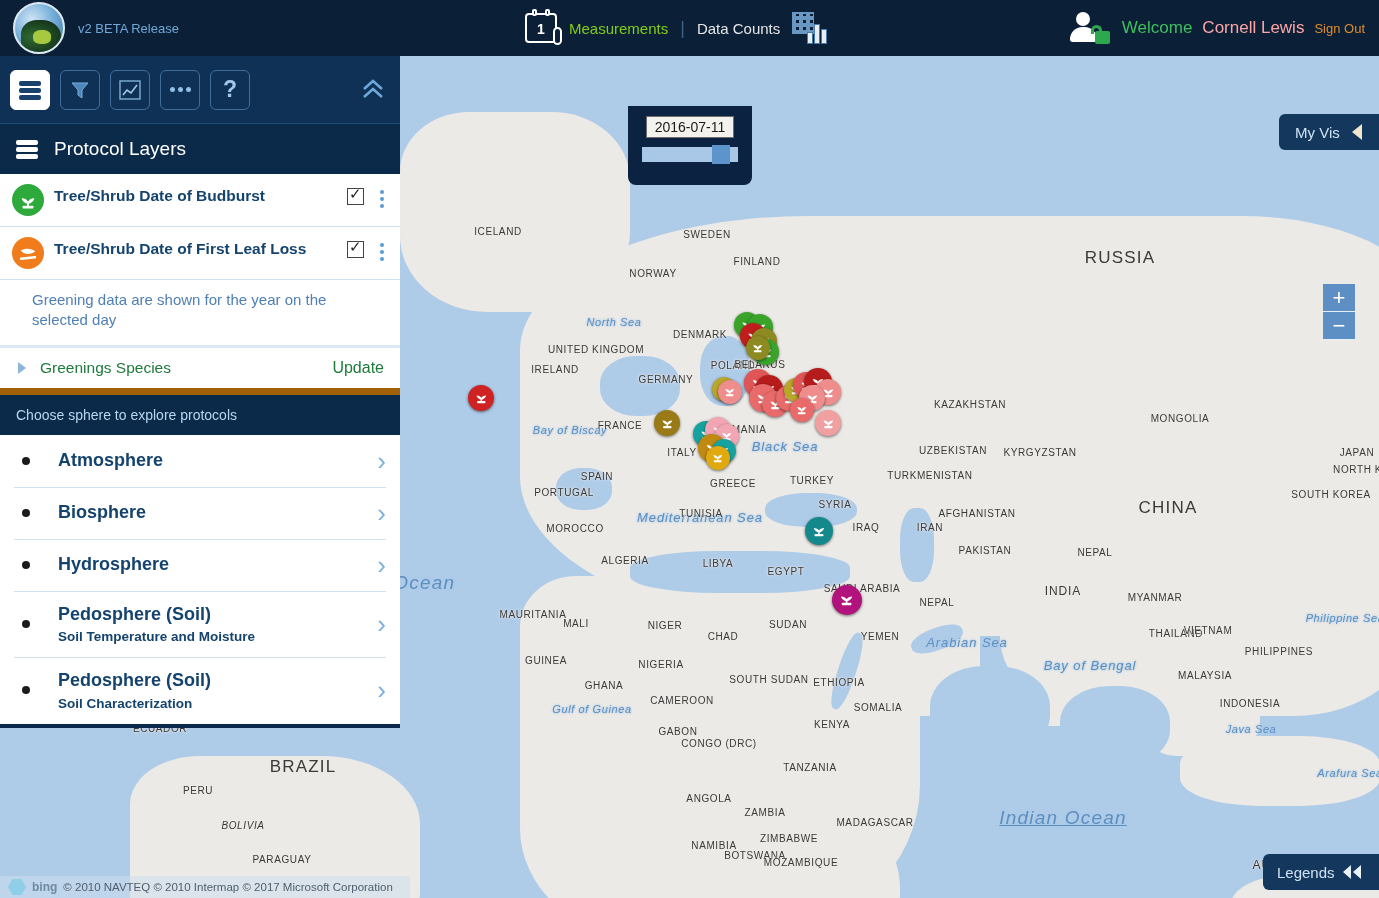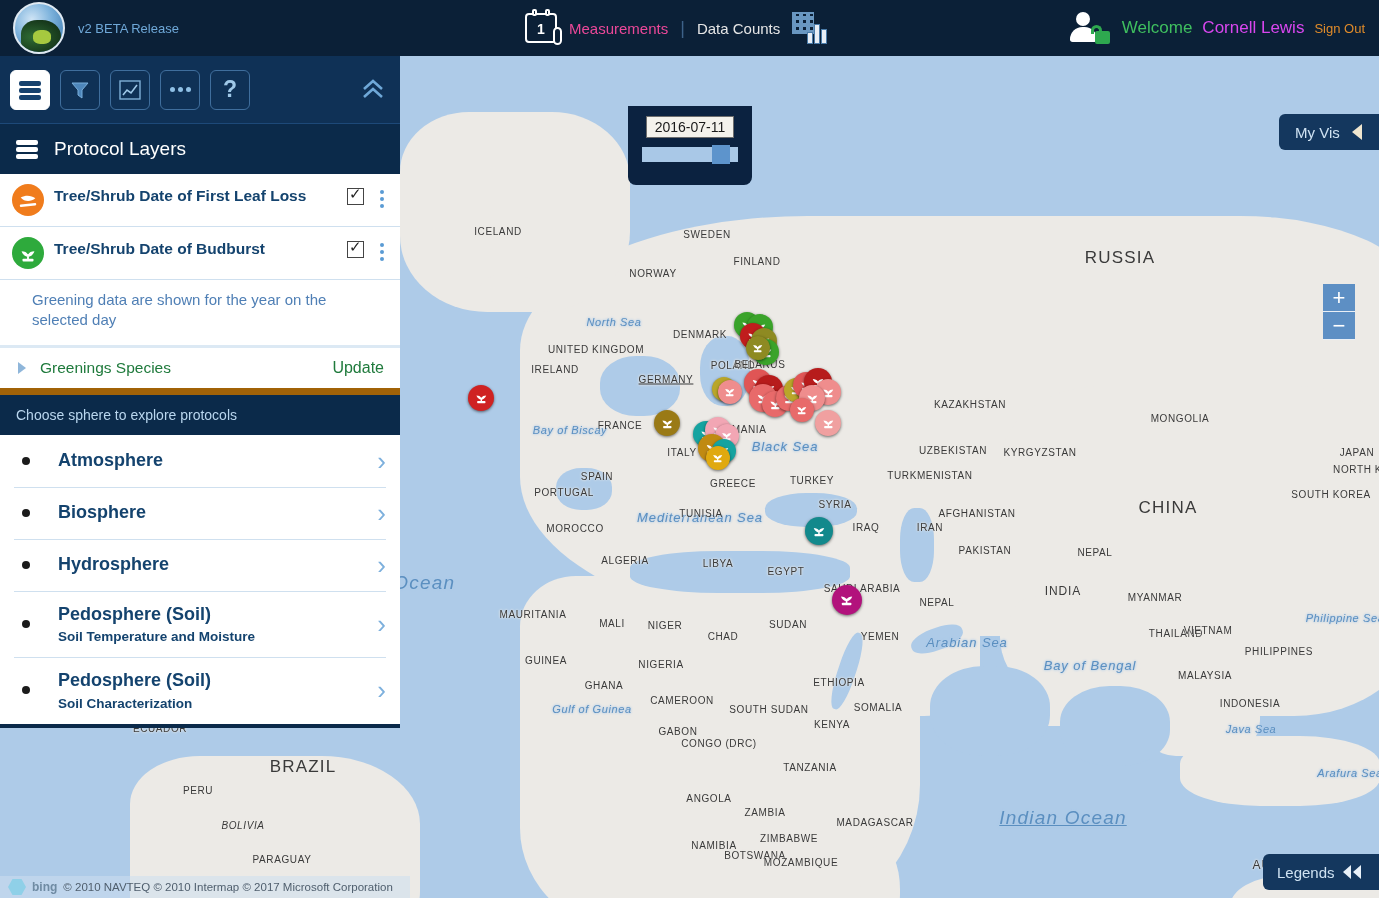--- a/index.html
+++ b/index.html
@@ -55,21 +55,21 @@
     background:#a6c93f; border-radius:40%;
   }
   #title-block { line-height: 1.05; }
   #title-line1 { font-size: 24px; font-weight: bold; }
   .t-globe { color: #ffffff; }
   .t-vis { color: #3fbf5f; }
   #title-line2 { color: #6fa8d8; font-size: 13px; margin-top: 2px; }
 
   #header-center { position:absolute; left: 525px; top: 0; height:56px; display:flex; align-items:center; gap:12px; }
   .hdr-tab { font-size: 15px; cursor: pointer; }
-  .hdr-tab.active { color: #ec4899; }
+  .hdr-tab.active { color: #84cc16; }
   .hdr-tab.inactive { color: #e5e5e5; }
   .hdr-div { color: #3d6289; font-size: 18px; }
   .icon-cal {
     width: 32px; height: 30px; border: 2px solid #ffffff; border-radius: 4px;
     position: relative; background: #0b2037;
   }
   .icon-cal .nub { position:absolute; top:-6px; width:5px; height:7px; background:#0b2037; border:2px solid #fff; border-radius:2px; }
   .icon-cal .nub.l { left:5px; } .icon-cal .nub.r { right:5px; }
   .icon-cal .num { position:absolute; left:0; right:0; top:6px; text-align:center; color:#fff; font-size:14px; font-weight:bold; }
   .icon-cal .therm { position:absolute; right:-7px; bottom:-4px; width:9px; height:18px; border:2px solid #fff; border-radius:5px; background:#0b2037; }
@@ -83,21 +83,21 @@
     opacity:.95;
   }
   .icon-counts .bar { position:absolute; bottom:0; background:#e8eef5; border:1px solid #4a7ba8; }
   #header-right { position:absolute; right: 14px; top:0; height:56px; display:flex; align-items:center; gap:10px; }
   .user-icon { width: 42px; height: 34px; position: relative; }
   .user-icon .head { position:absolute; left:6px; top:1px; width:14px; height:14px; border-radius:50%; background:#fff; }
   .user-icon .body { position:absolute; left:0px; top:16px; width:27px; height:15px; border-radius:14px 14px 3px 3px; background:#fff; }
   .user-icon .lock { position:absolute; right:2px; bottom:1px; width:15px; height:13px; border-radius:2px; background:#2ea84f; }
   .user-icon .shackle { position:absolute; right:10px; bottom:11px; width:11px; height:9px; border:3px solid #2ea84f; border-bottom:none; border-radius:7px 7px 0 0; }
   .welcome { color:#3fbf5f; font-size:17px; }
-  .username { color:#d946ef; font-size:17px; }
+  .username { color:#fca5a5; font-size:17px; }
   .signout { color:#e08b2a; font-size:13px; cursor:pointer; }
 
   
   #left-panel {
     position:absolute; left:0; top:56px; width:400px; z-index:30;
     font-family:"Liberation Sans", sans-serif;
   }
   #toolbar {
     height: 68px; background:#0f3156; display:flex; align-items:center; padding:0 10px; gap:10px;
     position:relative; border-bottom:1px solid #1d4979;
@@ -244,21 +244,21 @@
 
     <div id="map-labels">
         <div class="map-label" style="left: 498px; top: 175px; transform: translate(-50%, -50%);">ICELAND</div>
         <div class="map-label" style="left: 707px; top: 178px; transform: translate(-50%, -50%);">SWEDEN</div>
         <div class="map-label" style="left: 653px; top: 217px; transform: translate(-50%, -50%);">NORWAY</div>
         <div class="map-label" style="left: 757px; top: 205px; transform: translate(-50%, -50%);">FINLAND</div>
         <div class="map-label water" style="left: 614px; top: 266px; transform: translate(-50%, -50%);">North Sea</div>
         <div class="map-label" style="left: 700px; top: 278px; transform: translate(-50%, -50%);">DENMARK</div>
         <div class="map-label" style="left: 596px; top: 293px; transform: translate(-50%, -50%);">UNITED KINGDOM</div>
         <div class="map-label" style="left: 555px; top: 313px; transform: translate(-50%, -50%);">IRELAND</div>
-        <div class="map-label" style="left: 666px; top: 323px; transform: translate(-50%, -50%); text-decoration: underline;">GERMANY</div>
+        <div class="map-label" style="left: 666px; top: 323px; transform: translate(-50%, -50%);">GERMANY</div>
         <div class="map-label" style="left: 733px; top: 309px; transform: translate(-50%, -50%);">POLAND</div>
         <div class="map-label" style="left: 760px; top: 308px; transform: translate(-50%, -50%);">BELARUS</div>
         <div class="map-label big" style="left: 1120px; top: 202px; transform: translate(-50%, -50%);">RUSSIA</div>
         <div class="map-label water" style="left: 570px; top: 374px; transform: translate(-50%, -50%);">Bay of Biscay</div>
         <div class="map-label" style="left: 620px; top: 369px; transform: translate(-50%, -50%);">FRANCE</div>
         <div class="map-label" style="left: 741px; top: 373px; transform: translate(-50%, -50%);">ROMANIA</div>
         <div class="map-label" style="left: 682px; top: 396px; transform: translate(-50%, -50%);">ITALY</div>
         <div class="map-label water mid" style="left: 785px; top: 390px; transform: translate(-50%, -50%);">Black Sea</div>
         <div class="map-label" style="left: 733px; top: 427px; transform: translate(-50%, -50%);">GREECE</div>
         <div class="map-label" style="left: 812px; top: 424px; transform: translate(-50%, -50%);">TURKEY</div>
@@ -292,28 +292,28 @@
         <div class="map-label water mid" style="left: 1090px; top: 609px; transform: translate(-50%, -50%);">Bay of Bengal</div>
         <div class="map-label water mid" style="left: 700px; top: 461px; transform: translate(-50%, -50%);">Mediterranean Sea</div>
         <div class="map-label" style="left: 701px; top: 457px; transform: translate(-50%, -50%); text-align: center;">TUNISIA</div>
         <div class="map-label" style="left: 575px; top: 472px; transform: translate(-50%, -50%);">MOROCCO</div>
         <div class="map-label" style="left: 625px; top: 504px; transform: translate(-50%, -50%);">ALGERIA</div>
         <div class="map-label" style="left: 718px; top: 507px; transform: translate(-50%, -50%);">LIBYA</div>
         <div class="map-label" style="left: 786px; top: 515px; transform: translate(-50%, -50%);">EGYPT</div>
         <div class="map-label" style="left: 862px; top: 532px; transform: translate(-50%, -50%);">SAUDI ARABIA</div>
         <div class="map-label" style="left: 937px; top: 546px; transform: translate(-50%, -50%);">NEPAL</div>
         <div class="map-label" style="left: 533px; top: 558px; transform: translate(-50%, -50%);">MAURITANIA</div>
-        <div class="map-label" style="left: 612px; top: 567px; transform: translate(-50%, -50%);">MALI</div>
+        <div class="map-label" style="left: 576px; top: 567px; transform: translate(-50%, -50%);">MALI</div>
         <div class="map-label" style="left: 665px; top: 569px; transform: translate(-50%, -50%);">NIGER</div>
         <div class="map-label" style="left: 723px; top: 580px; transform: translate(-50%, -50%);">CHAD</div>
         <div class="map-label" style="left: 788px; top: 568px; transform: translate(-50%, -50%);">SUDAN</div>
         <div class="map-label" style="left: 880px; top: 580px; transform: translate(-50%, -50%);">YEMEN</div>
         <div class="map-label" style="left: 546px; top: 604px; transform: translate(-50%, -50%);">GUINEA</div>
         <div class="map-label" style="left: 661px; top: 608px; transform: translate(-50%, -50%);">NIGERIA</div>
-        <div class="map-label" style="left: 769px; top: 623px; transform: translate(-50%, -50%); margin-top: 30px;">SOUTH SUDAN</div>
+        <div class="map-label" style="left: 769px; top: 623px; transform: translate(-50%, -50%);">SOUTH SUDAN</div>
         <div class="map-label" style="left: 839px; top: 626px; transform: translate(-50%, -50%);">ETHIOPIA</div>
         <div class="map-label" style="left: 604px; top: 629px; transform: translate(-50%, -50%);">GHANA</div>
         <div class="map-label" style="left: 682px; top: 644px; transform: translate(-50%, -50%);">CAMEROON</div>
         <div class="map-label water" style="left: 592px; top: 653px; transform: translate(-50%, -50%);">Gulf of Guinea</div>
         <div class="map-label" style="left: 678px; top: 675px; transform: translate(-50%, -50%);">GABON</div>
         <div class="map-label" style="left: 719px; top: 687px; transform: translate(-50%, -50%);">CONGO (DRC)</div>
         <div class="map-label" style="left: 878px; top: 651px; transform: translate(-50%, -50%);">SOMALIA</div>
         <div class="map-label" style="left: 832px; top: 668px; transform: translate(-50%, -50%);">KENYA</div>
         <div class="map-label" style="left: 810px; top: 711px; transform: translate(-50%, -50%);">TANZANIA</div>
         <div class="map-label" style="left: 709px; top: 742px; transform: translate(-50%, -50%);">ANGOLA</div>
@@ -691,51 +691,51 @@
           <i></i>
           <i></i>
           <i></i>
         </span>
       <span id="panel-title">Protocol Layers</span>
     </div>
 
     <div id="panel-body">
       <div id="layer-list">
           <div class="layer-row">
-            <div class="layer-icon" style="background: rgb(240, 124, 28);">
-              <span class="sprout"><svg viewBox="0 0 24 24">
-                  <path d="M4 7c6-3 12-2 16 1-5 4-12 4-16-1z" fill="#ffffff"></path>
-                  <rect x="3" y="14" width="18" height="2.6" rx="1.2" fill="#ffffff" transform="rotate(-6 12 15)"></rect>
-                </svg></span>
-            </div>
-            <div class="layer-name">Tree/Shrub Date of First Leaf Loss</div>
-            <div class="chk"></div>
-            <div class="kebab">
-              <span></span>
-              <span></span>
-              <span></span>
-            </div>
-          </div>
-          <div class="layer-row">
             <div class="layer-icon" style="background: rgb(46, 170, 60);">
               <span class="sprout"><svg viewBox="0 0 24 24">
                   <path d="M11 14c-3-1-5-3-6-6 3 0 6 1 7 4z" fill="#ffffff"></path>
                   <path d="M13 14c3-1 5-3 6-6-3 0-6 1-7 4z" fill="#ffffff"></path>
                   <rect x="11" y="11" width="2" height="6" fill="#ffffff"></rect>
                   <rect x="6" y="16" width="12" height="3" rx="1" fill="#ffffff"></rect>
                 </svg></span>
             </div>
             <div class="layer-name">Tree/Shrub Date of Budburst</div>
             <div class="chk"></div>
             <div class="kebab">
               <span></span>
               <span></span>
               <span></span>
             </div>
           </div>
+          <div class="layer-row">
+            <div class="layer-icon" style="background: rgb(240, 124, 28);">
+              <span class="sprout"><svg viewBox="0 0 24 24">
+                  <path d="M4 7c6-3 12-2 16 1-5 4-12 4-16-1z" fill="#ffffff"></path>
+                  <rect x="3" y="14" width="18" height="2.6" rx="1.2" fill="#ffffff" transform="rotate(-6 12 15)"></rect>
+                </svg></span>
+            </div>
+            <div class="layer-name">Tree/Shrub Date of First Leaf Loss</div>
+            <div class="chk"></div>
+            <div class="kebab">
+              <span></span>
+              <span></span>
+              <span></span>
+            </div>
+          </div>
         </div>
 
       <div class="layer-note">Greening data are shown for the year on the selected day</div>
 
       <div class="species-row">
         <span class="tri-right"></span>
         <span class="species-label">Greenings Species</span>
         <span class="update-link">Update</span>
       </div>
 

